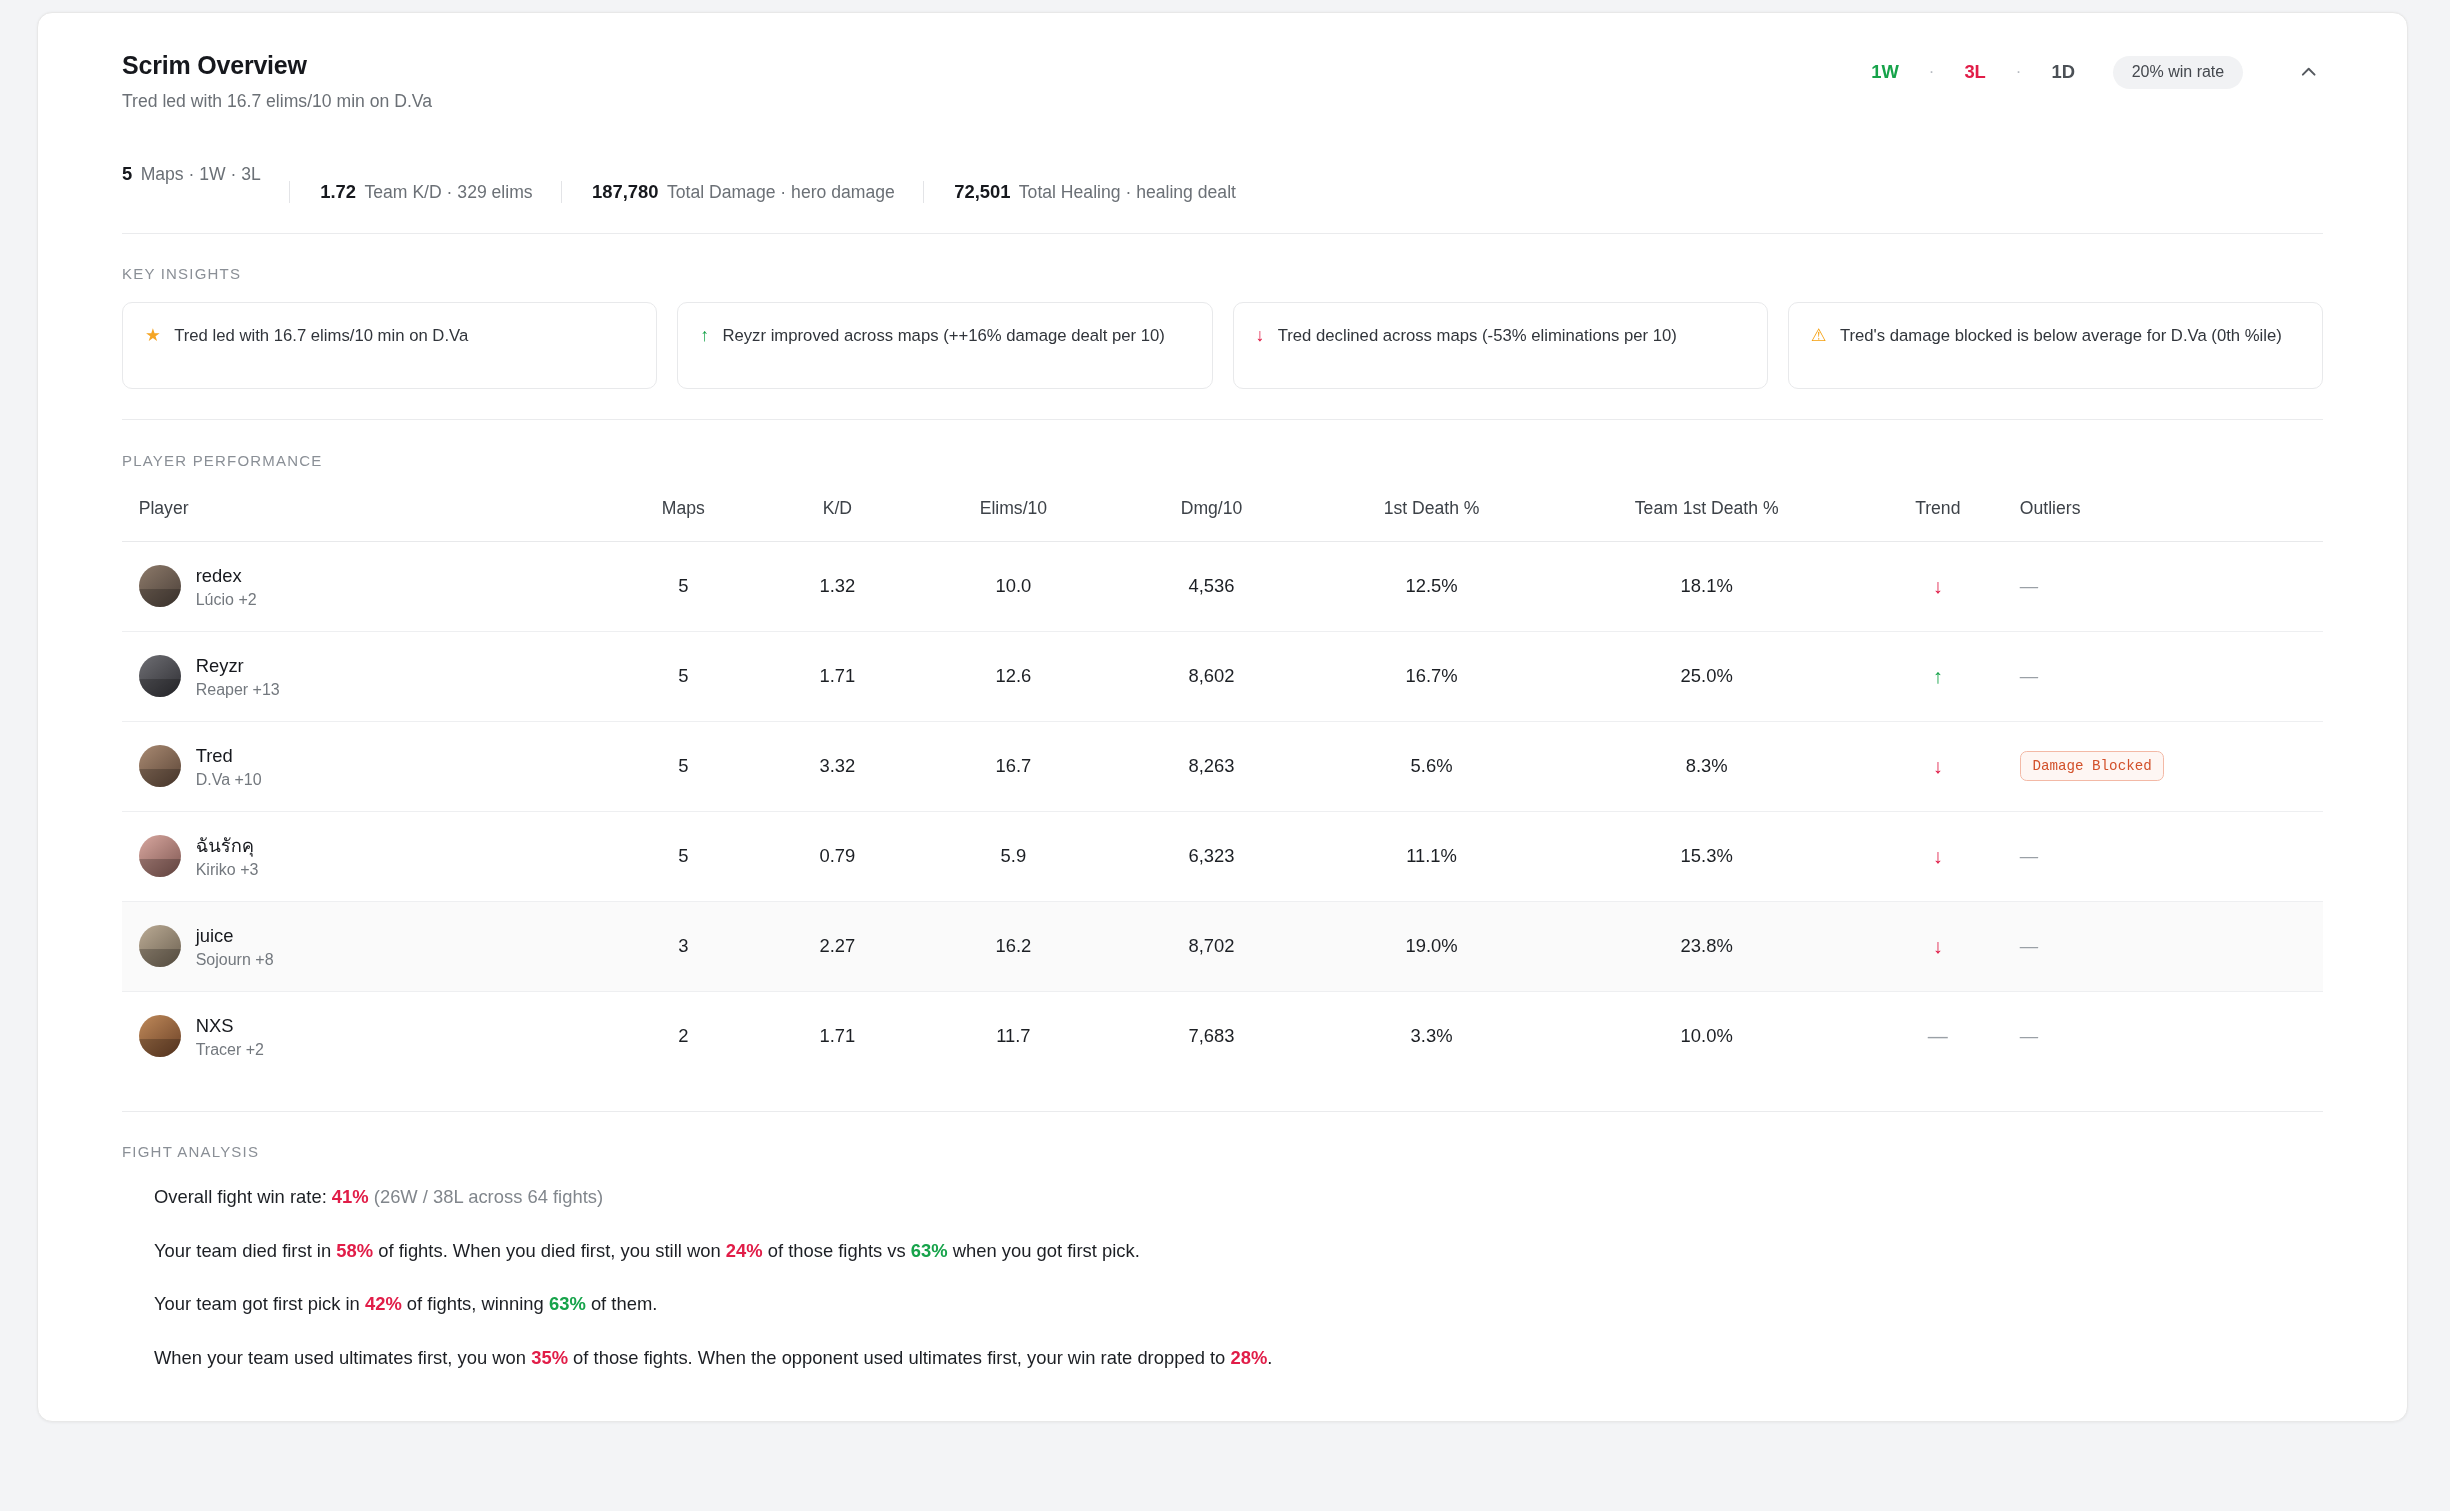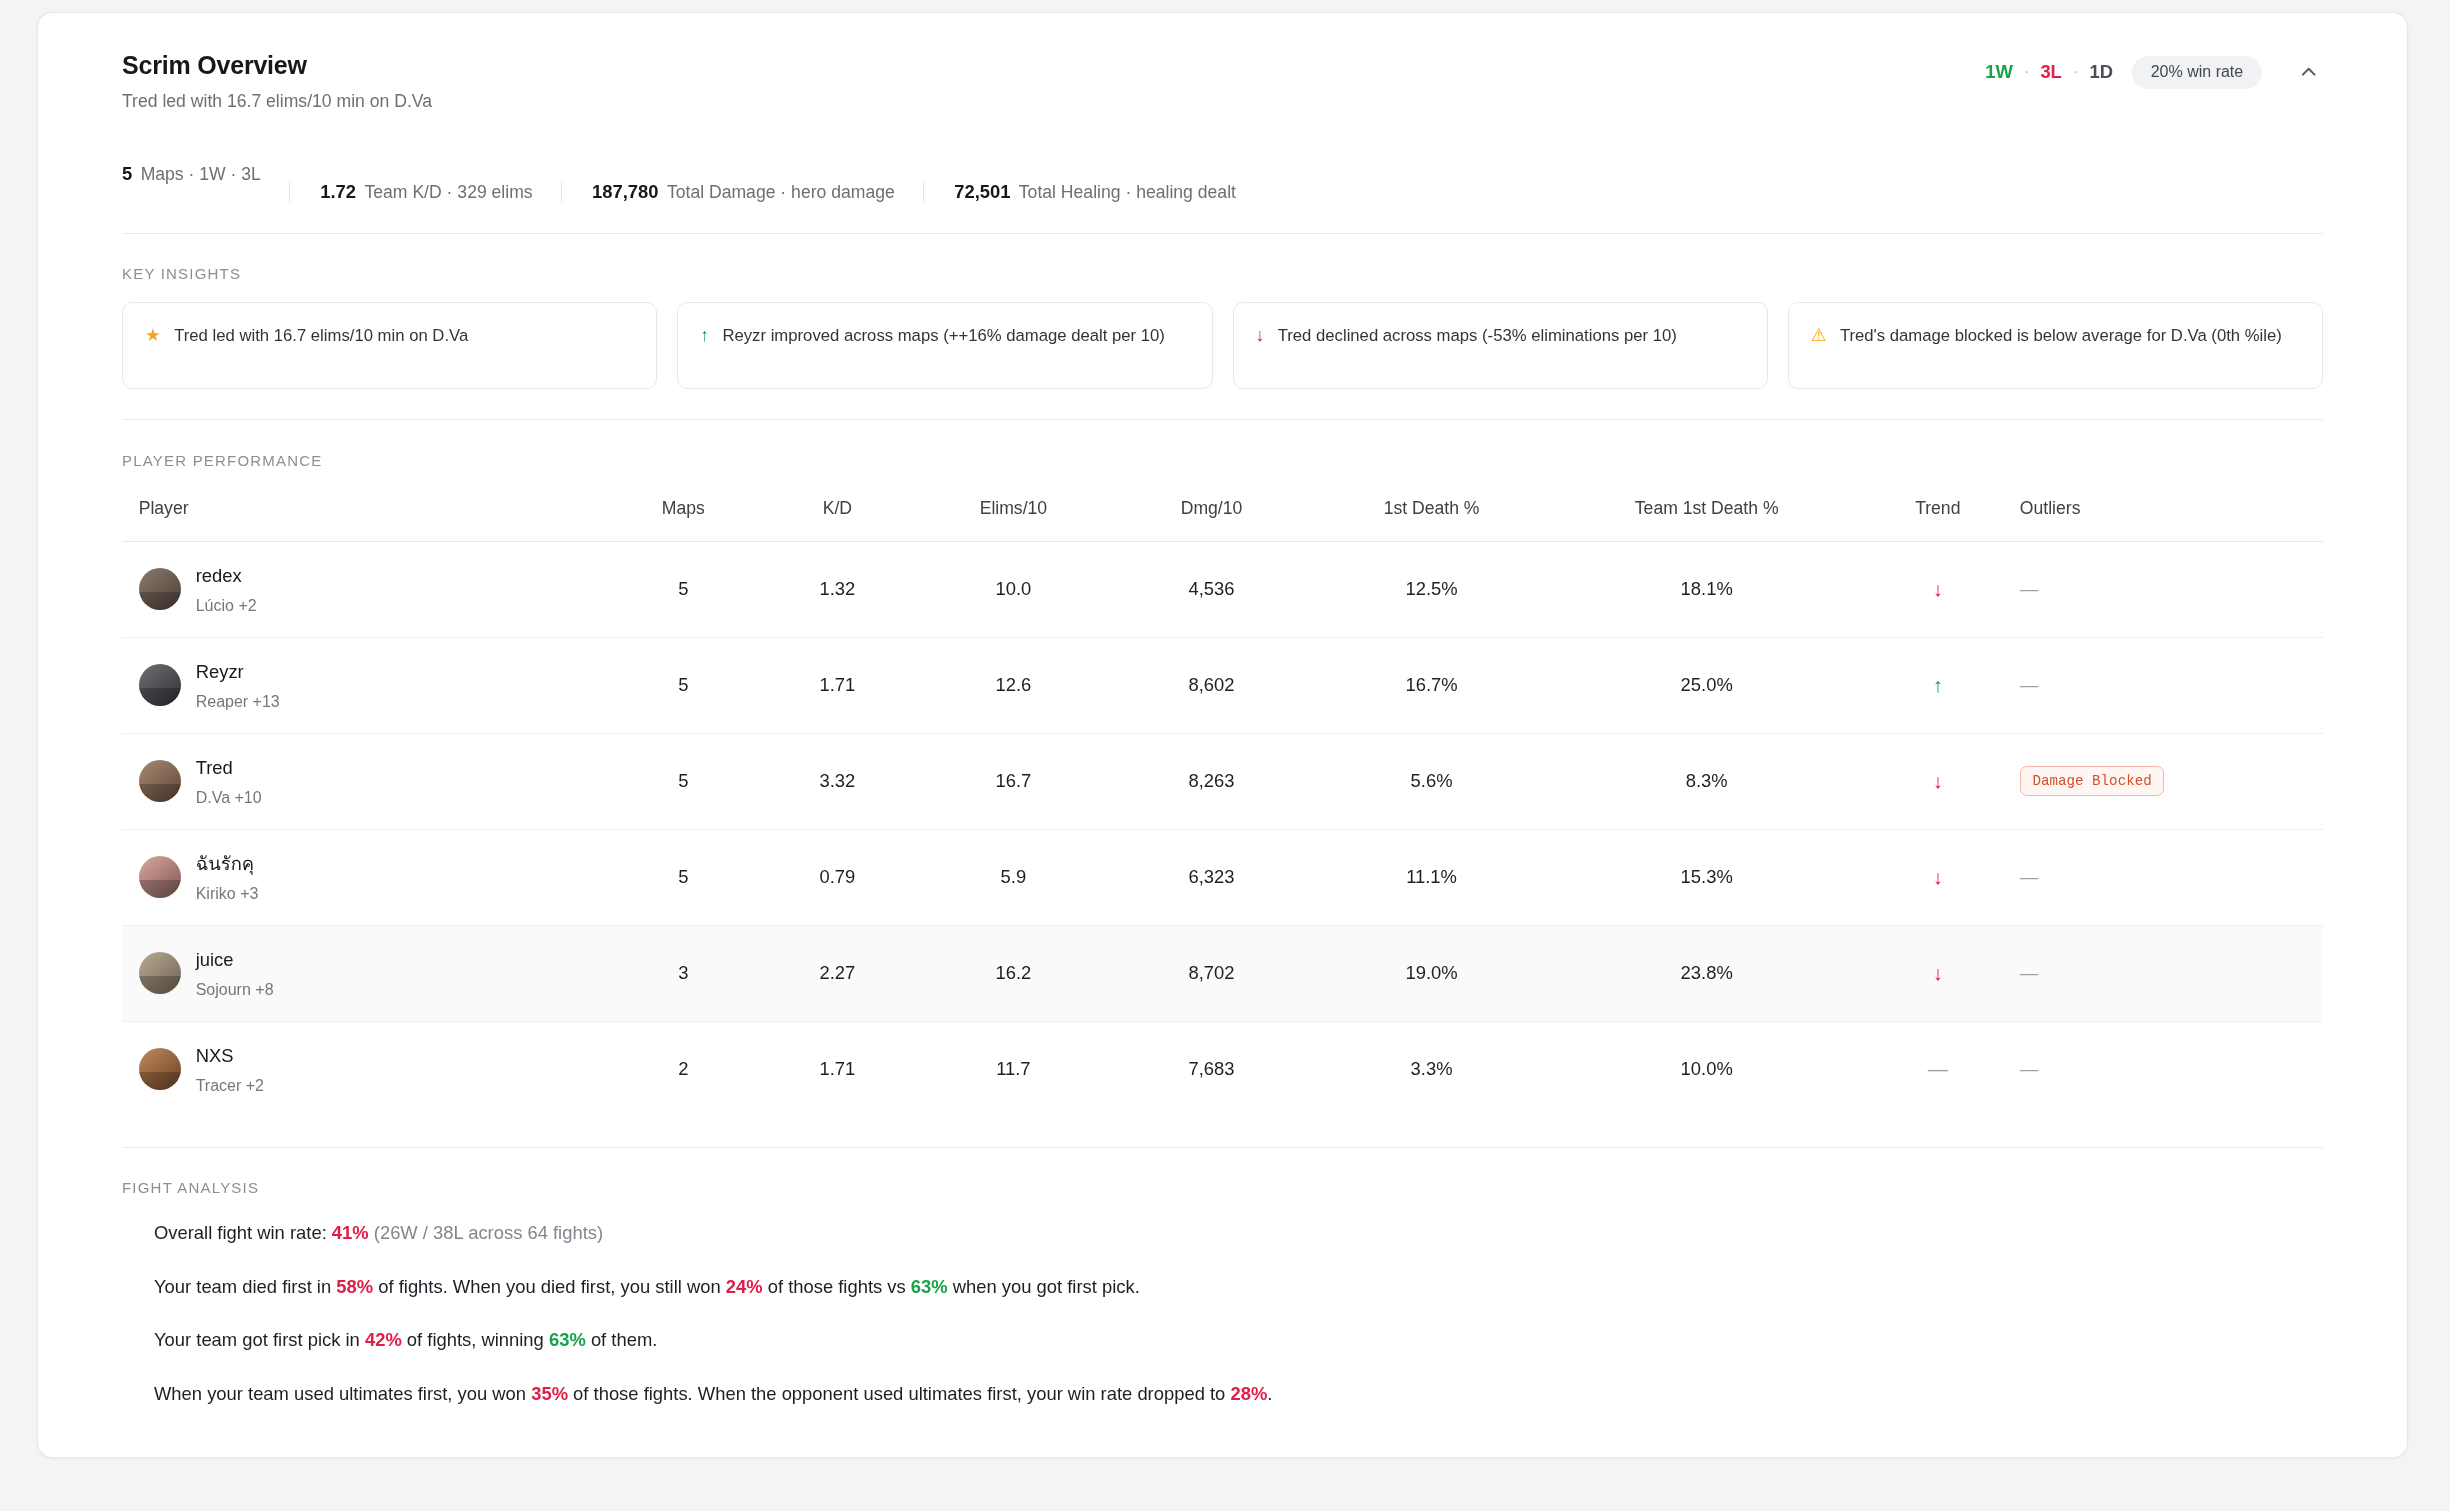--- a/index.html
+++ b/index.html
@@ -34,21 +34,21 @@
     letter-spacing: -0.2px;
   }
   .hdr-left .subtitle {
     font-size: 17.6px;
     color: #6b7076;
     margin-top: 11px;
   }
   .hdr-right {
     display: flex;
     align-items: center;
-    gap: 11px;
+    gap: 30px;
     padding-top: 5px;
   }
   .rec-w { color: #16a34a; font-weight: bold; font-size: 18.4px; }
   .rec-l { color: #e11d48; font-weight: bold; font-size: 18.4px; }
   .rec-d { color: #4b5056; font-weight: bold; font-size: 18.4px; }
   .rec-dot { color: #b6bac0; font-size: 16.7px; }
   .winrate {
     background: #f1f2f4;
     color: #44484e;
     font-size: 16px;
@@ -139,21 +139,21 @@
     flex: none;
     background: linear-gradient(140deg,#8d7a6a,#4a3f38);
     overflow: hidden;
     position: relative;
   }
   .avatar i {
     position: absolute; left: 0; right: 0; bottom: 0; height: 44%;
     background: rgba(0,0,0,0.22);
   }
   .pname { font-size: 18.4px; color: #16181d; line-height: 1.25; }
-  .phero { font-size: 16px; color: #73787e; margin-top: 10px; }
+  .phero { font-size: 16px; color: #73787e; margin-top: 4px; }
   .trend-up { color: #16a34a; font-size: 20px; }
   .trend-down { color: #e11d48; font-size: 20px; }
   .trend-flat { color: #9aa0a6; font-size: 20px; }
   .outlier-dash { color: #9aa0a6; font-size: 18.4px; }
   .badge {
     display: inline-block;
     border: 0.8px solid #f3b9a6;
     color: #d2502a;
     background: #fef6f3;
     border-radius: 6.7px;

